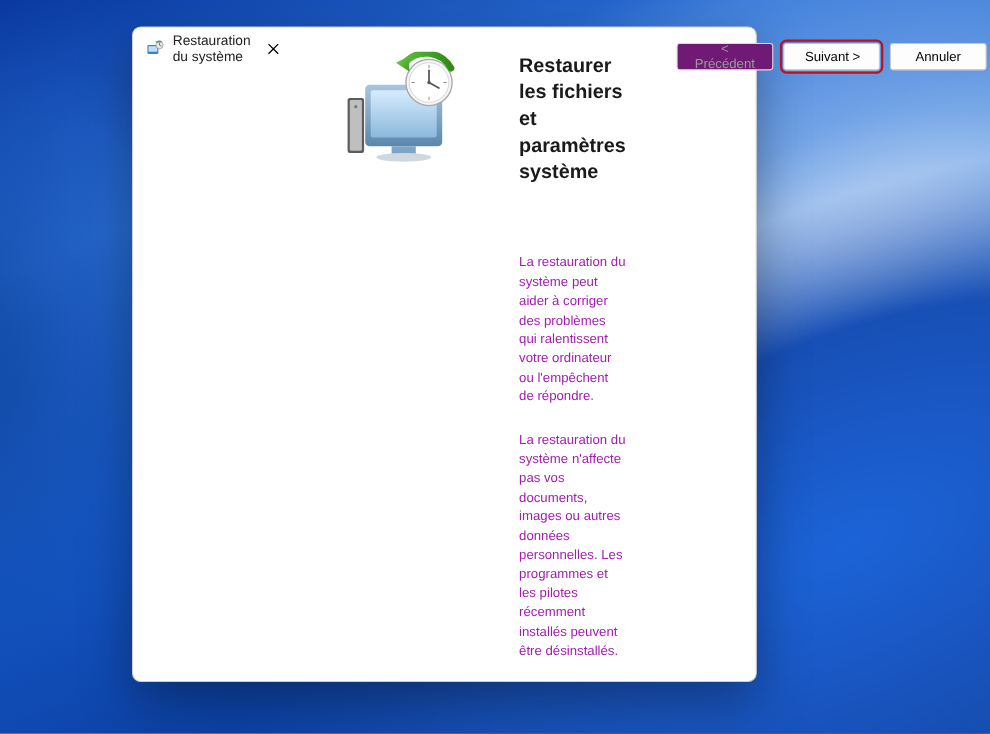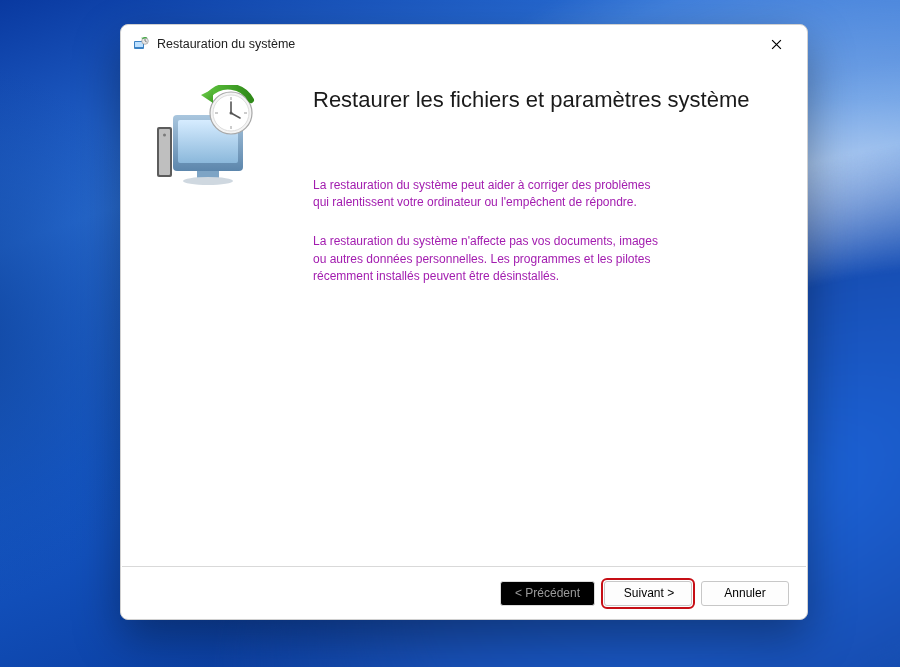--- a/index.html
+++ b/index.html
@@ -38,27 +38,27 @@
       top: 170px; right: -520px;
       background: radial-gradient(ellipse at center, #1c63d8 0%, #174fb5 40%, transparent 65%);
       transform: rotate(-24deg);
       border-radius: 50%;
       filter: blur(1.5px);
     }
 
     .dialog {
       position: absolute;
       left: 120px; top: 24px;
-      width: 688px; height: 596px;
+      width: 568px; height: 596px;
       background: #fff;
       border: 1px solid #d0d0d0;
       border-radius: 8px;
       box-shadow: 0 18px 46px rgba(0,0,0,0.35);
       display: flex;
-      flex-direction: column;
+      flex-direction: row;
     }
 
     .titlebar {
       height: 38px;
       display: flex;
       align-items: center;
       padding: 0 10px 0 12px;
     }
     .titlebar-icon { width: 16px; height: 16px; margin-right: 8px; }
     .titlebar-title { font-size: 12.5px; color: #222; flex: 1; }
@@ -71,21 +71,21 @@
     .close-btn svg { width: 11px; height: 11px; }
 
     .content {
       flex: 1;
       display: flex;
       padding: 22px 26px 10px 30px;
     }
     .left-col { width: 150px; }
     .hero-icon { width: 120px; height: 110px; }
     .right-col { flex: 1; padding-left: 12px; }
-    .heading { font-size: 22px; font-weight: 400; color: #1a1a1a; margin-bottom: 62px; line-height: 1.35; }
+    .heading { font-size: 18px; font-weight: 700; color: #1a1a1a; margin-bottom: 62px; line-height: 1.35; }
     .body-text { font-size: 12px; color: #a21caf; line-height: 1.45; margin-bottom: 22px; max-width: 350px; }
 
     .separator { height: 1px; background: #d9d9d9; margin: 0 1px; }
 
     .footer {
       height: 52px;
       display: flex;
       align-items: center;
       justify-content: flex-end;
       gap: 9px;
@@ -95,21 +95,21 @@
       min-width: 88px; height: 25px;
       padding: 0 14px;
       font-size: 12px;
       font-family: inherit;
       background: #fdfdfd;
       border: 1px solid #c7c7c7;
       border-radius: 3px;
       cursor: pointer;
       display: inline-flex; align-items: center; justify-content: center;
     }
-    .btn:disabled { color: #9b9b9b; background: #000000; border-color: #dcdcdc; cursor: default; }
+    .btn:disabled { color: #9b9b9b; background: #701a75; border-color: #dcdcdc; cursor: default; }
     .btn-highlight { outline: 2.5px solid #c60e15; outline-offset: 1px; padding-left: 16px; }
   </style>
 </head>
 <body>
 
 <div class="wallpaper"></div>
 
 <div class="dialog">
   <div class="titlebar">
     <span class="titlebar-icon">

